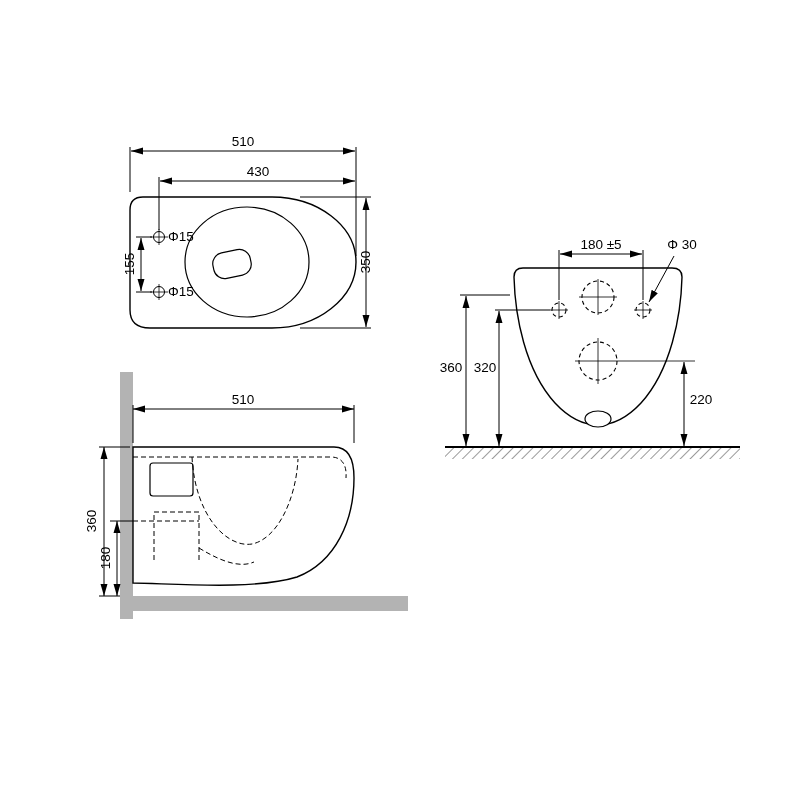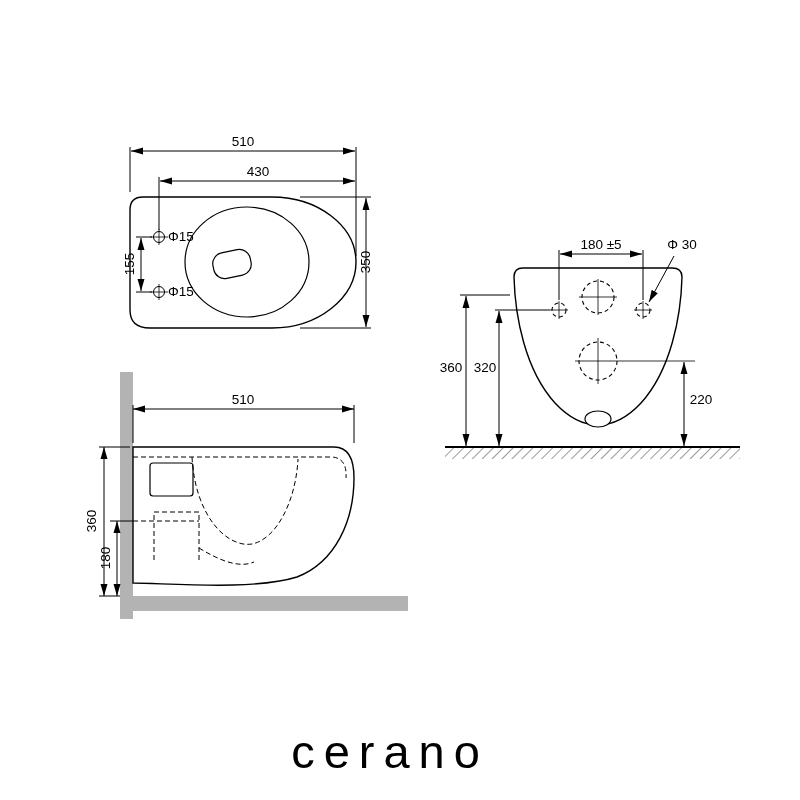--- a/index.html
+++ b/index.html
@@ -127,14 +127,13 @@
     <g stroke="none" fill="#000">
       <text class="dim" x="601" y="249" text-anchor="middle">180 ±5</text>
       <text class="dim" x="682" y="249" text-anchor="middle">Φ 30</text>
       <text class="dim" x="451" y="372" text-anchor="middle">360</text>
       <text class="dim" x="485" y="372" text-anchor="middle">320</text>
       <text class="dim" x="701" y="404" text-anchor="middle">220</text>
     </g>
   </g>
 </svg>
 
-<div class="logo">cerano</div>
 </div>
 
 </body></html>

